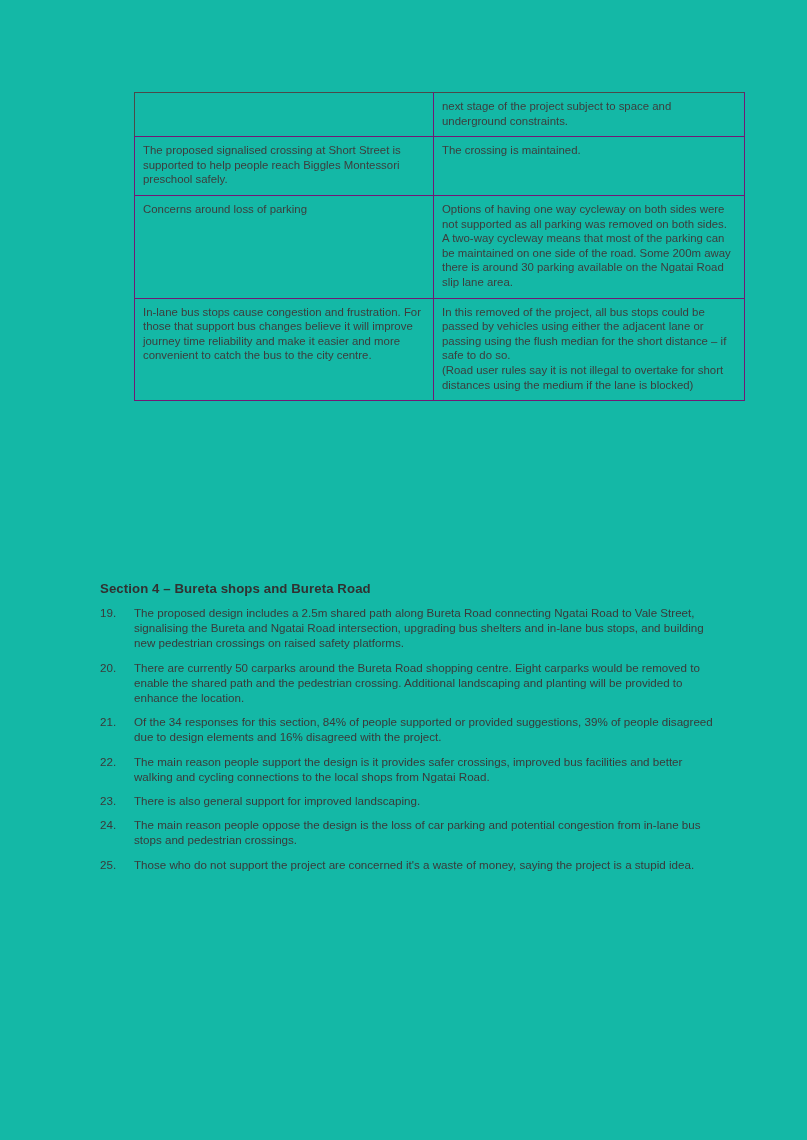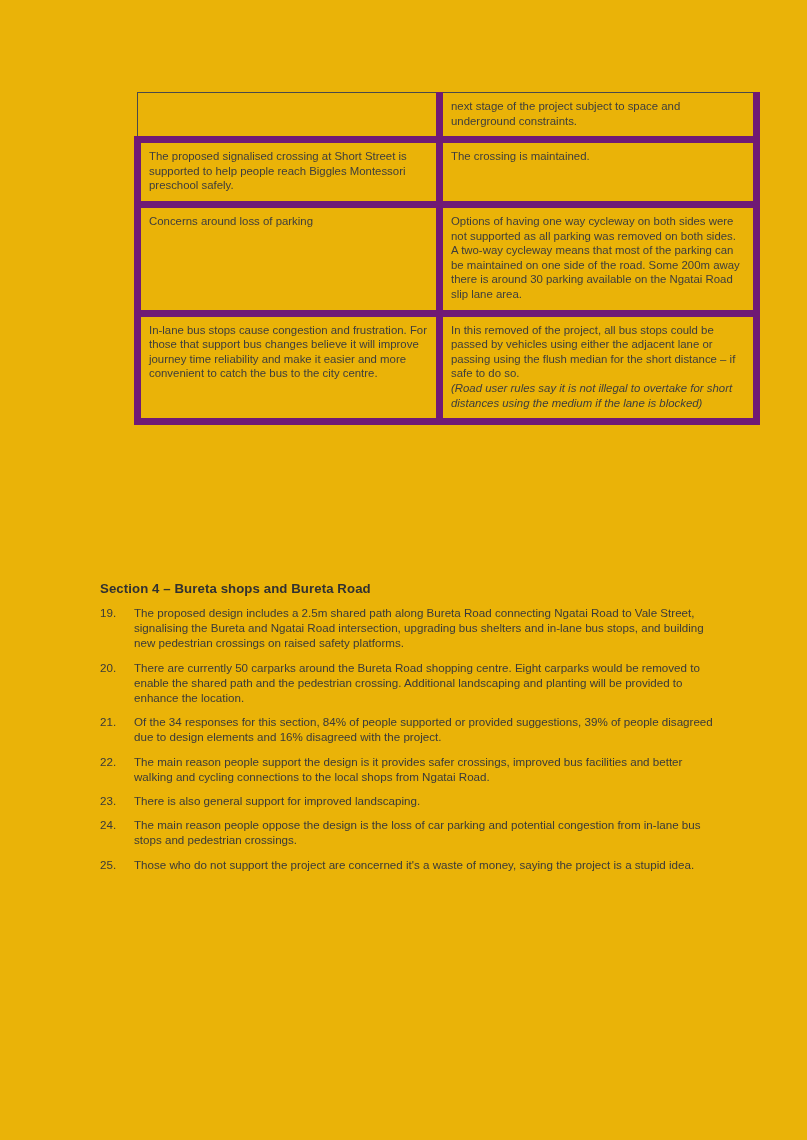--- a/index.html
+++ b/index.html
@@ -13,47 +13,47 @@
     position: relative;
     font-family: "Liberation Sans", sans-serif;
     color: #3a3a3a;
     overflow: hidden;
   }
   .page {
     position: absolute;
     left: 0; top: 0;
     width: 807px;
     height: 1140px;
-    background: #eab308;
+    background: #14b8a6;
   }
   
   .fb-table {
     position: absolute;
     left: 134px;
     top: 92px;
     width: 576px;
     border-collapse: collapse;
     table-layout: fixed;
   }
   .fb-table td {
-    border: 7px solid #701a75;
+    border: 1px solid #701a75;
     vertical-align: top;
     padding: 6px 8px 8px 8px;
     font-size: 11.4px;
     line-height: 14.6px;
     color: #3d3d3d;
   }
   .fb-table td.col-a { width: 282px; }
   .fb-table td.col-b { width: 294px; }
   .fb-table tr.first-row td {
     border-top: 1px solid #4a4a4a;
   }
   .fb-table tr.first-row td.col-a { border-left: 1px solid #4a4a4a; }
   .cell-empty { min-height: 10px; }
-  .italic-note { font-style: italic; }
+  .italic-note { }
 
   
   .section-heading {
     position: absolute;
     left: 100px;
     top: 581px;
     font-size: 13.2px;
     font-weight: bold;
     color: #313131;
     letter-spacing: 0.1px;

